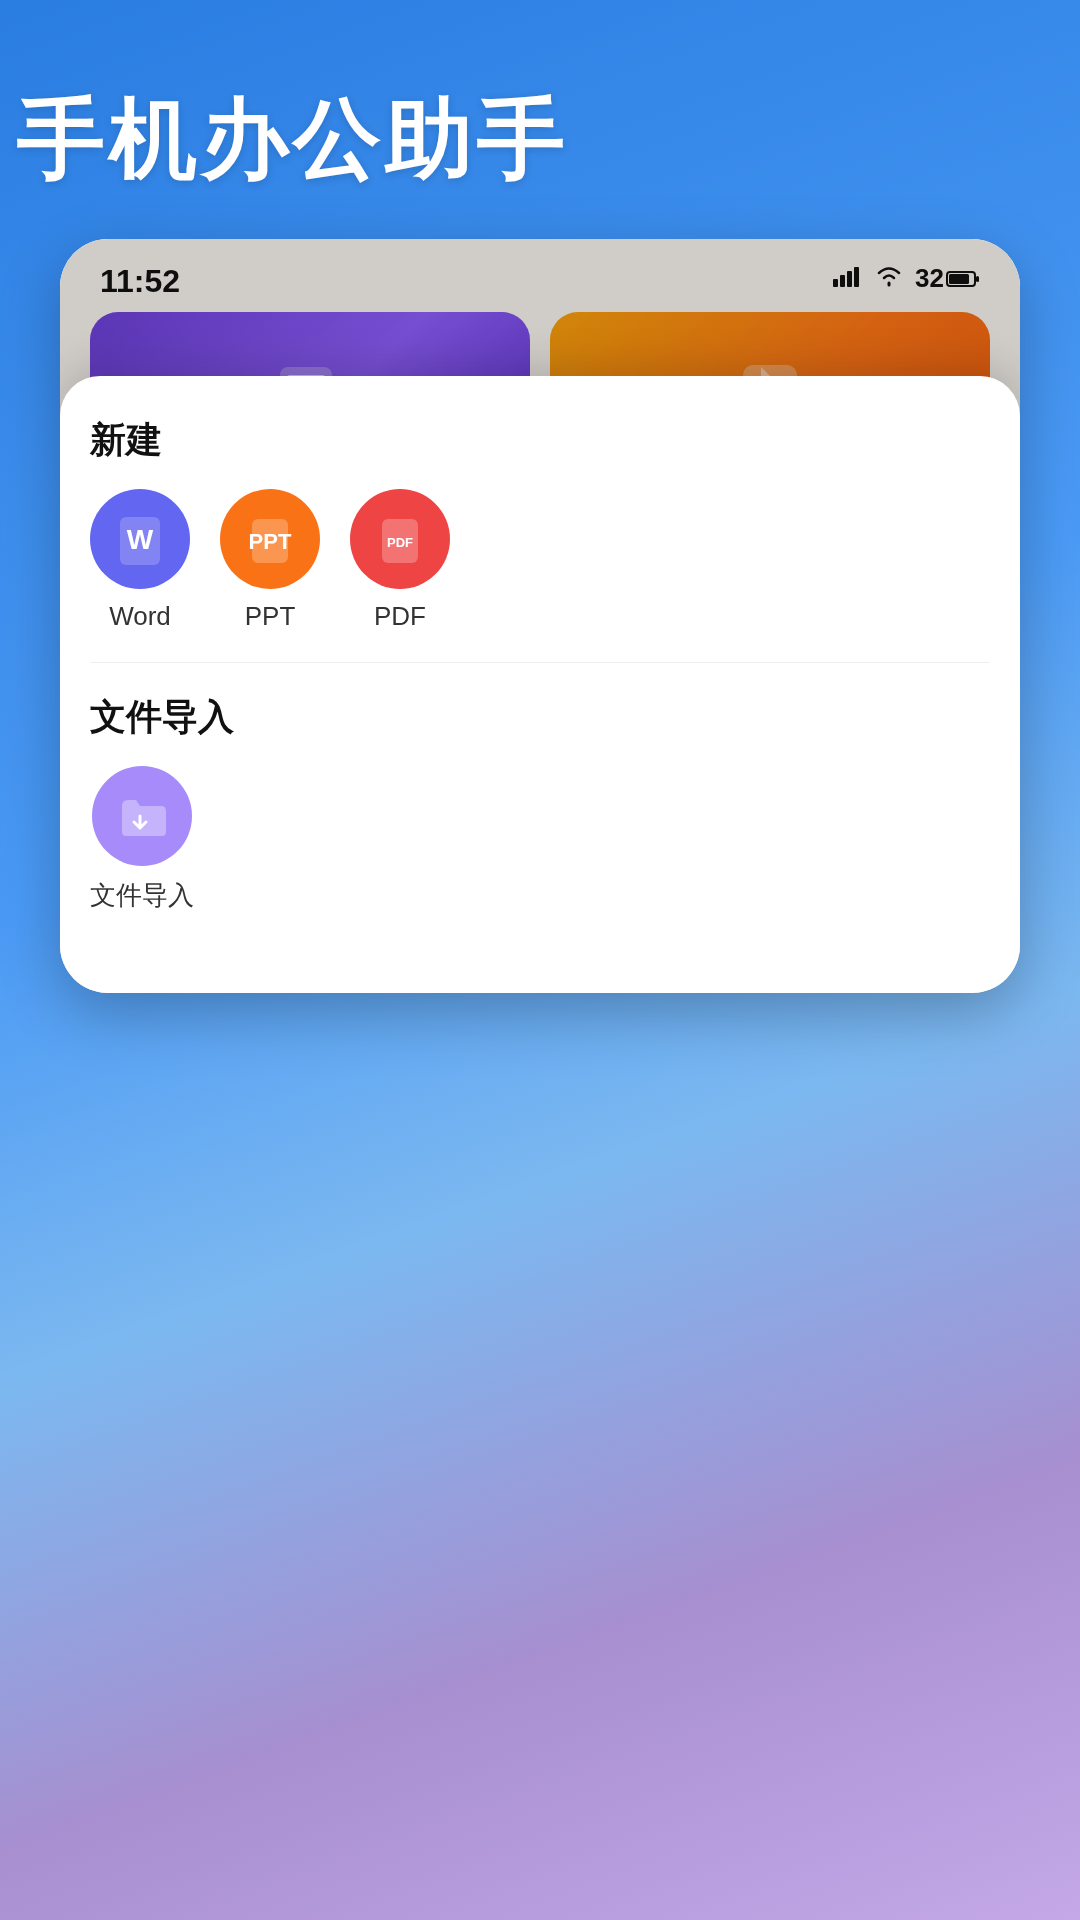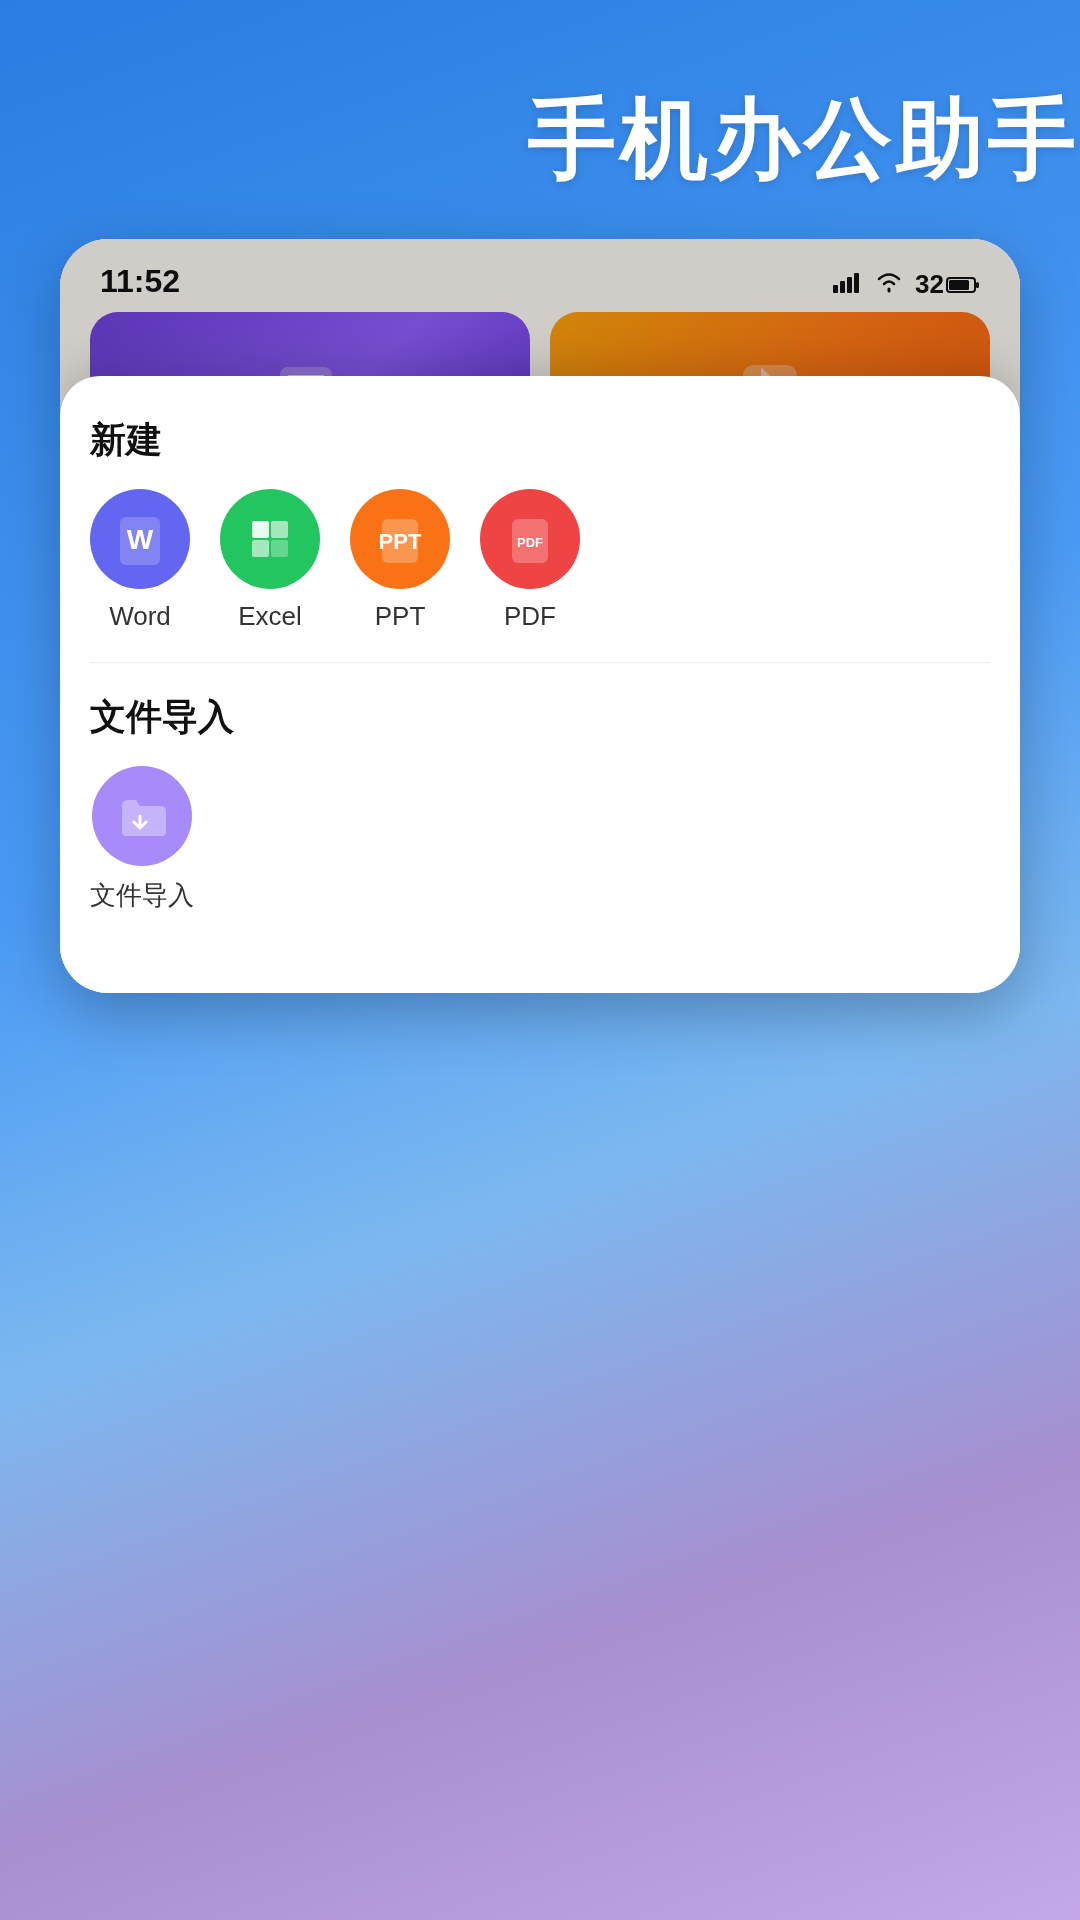--- a/index.html
+++ b/index.html
@@ -8,23 +8,24 @@
       width: 1080px;
       height: 1920px;
       background: linear-gradient(160deg, #2a7de1 0%, #4a9af5 40%, #7cb8f0 60%, #a78fd0 80%, #c4a8e8 100%);
       font-family: -apple-system, 'PingFang SC', 'Helvetica Neue', sans-serif;
       overflow: hidden;
       position: relative;
     }
 
     
     .header {
-      text-align: right;
+      text-align: left;
       padding-top: 80px;
       padding-bottom: 40px;
+      padding-left: 17px;
     }
     .header-title {
       font-size: 88px;
       font-weight: 800;
       color: white;
       letter-spacing: 4px;
       text-shadow: 0 2px 8px rgba(0,0,0,0.15);
     }
     .header-subtitle {
       font-size: 42px;
@@ -41,21 +42,21 @@
       padding: 0;
       overflow: hidden;
       box-shadow: 0 20px 60px rgba(0,0,0,0.25);
       position: relative;
     }
 
     
     .status-bar {
       display: flex;
       justify-content: space-between;
-      align-items: flex-end;
+      align-items: flex-start;
       padding: 24px 40px 12px;
       background: #f5f0eb;
     }
     .status-time {
       font-size: 32px;
       font-weight: 600;
       color: #111;
     }
     .status-icons {
       display: flex;
@@ -404,31 +405,20 @@
         <div class="popup-item">
           <div class="popup-icon-circle icon-word-blue">
             <svg width="56" height="56" viewBox="0 0 56 56">
               <rect x="8" y="6" width="40" height="48" rx="6" fill="rgba(255,255,255,0.2)"></rect>
               <text x="28" y="38" text-anchor="middle" font-size="28" font-weight="900" fill="white">W</text>
             </svg>
           </div>
           <div class="popup-icon-label">Word</div>
         </div>
 
-        <div class="popup-item">
-          <div class="popup-icon-circle icon-excel-green">
-            <svg width="56" height="56" viewBox="0 0 56 56">
-              <rect x="10" y="10" width="17" height="17" rx="2" fill="rgba(255,255,255,0.9)"></rect>
-              <rect x="29" y="10" width="17" height="17" rx="2" fill="rgba(255,255,255,0.6)"></rect>
-              <rect x="10" y="29" width="17" height="17" rx="2" fill="rgba(255,255,255,0.6)"></rect>
-              <rect x="29" y="29" width="17" height="17" rx="2" fill="rgba(255,255,255,0.3)"></rect>
-            </svg>
-          </div>
-          <div class="popup-icon-label">Excel</div>
-        </div>
 
         <div class="popup-item">
           <div class="popup-icon-circle icon-ppt-orange">
             <svg width="56" height="56" viewBox="0 0 56 56">
               <rect x="10" y="8" width="36" height="44" rx="6" fill="rgba(255,255,255,0.25)"></rect>
               <text x="28" y="38" text-anchor="middle" font-size="22" font-weight="900" fill="white">PPT</text>
             </svg>
           </div>
           <div class="popup-icon-label">PPT</div>
         </div>

